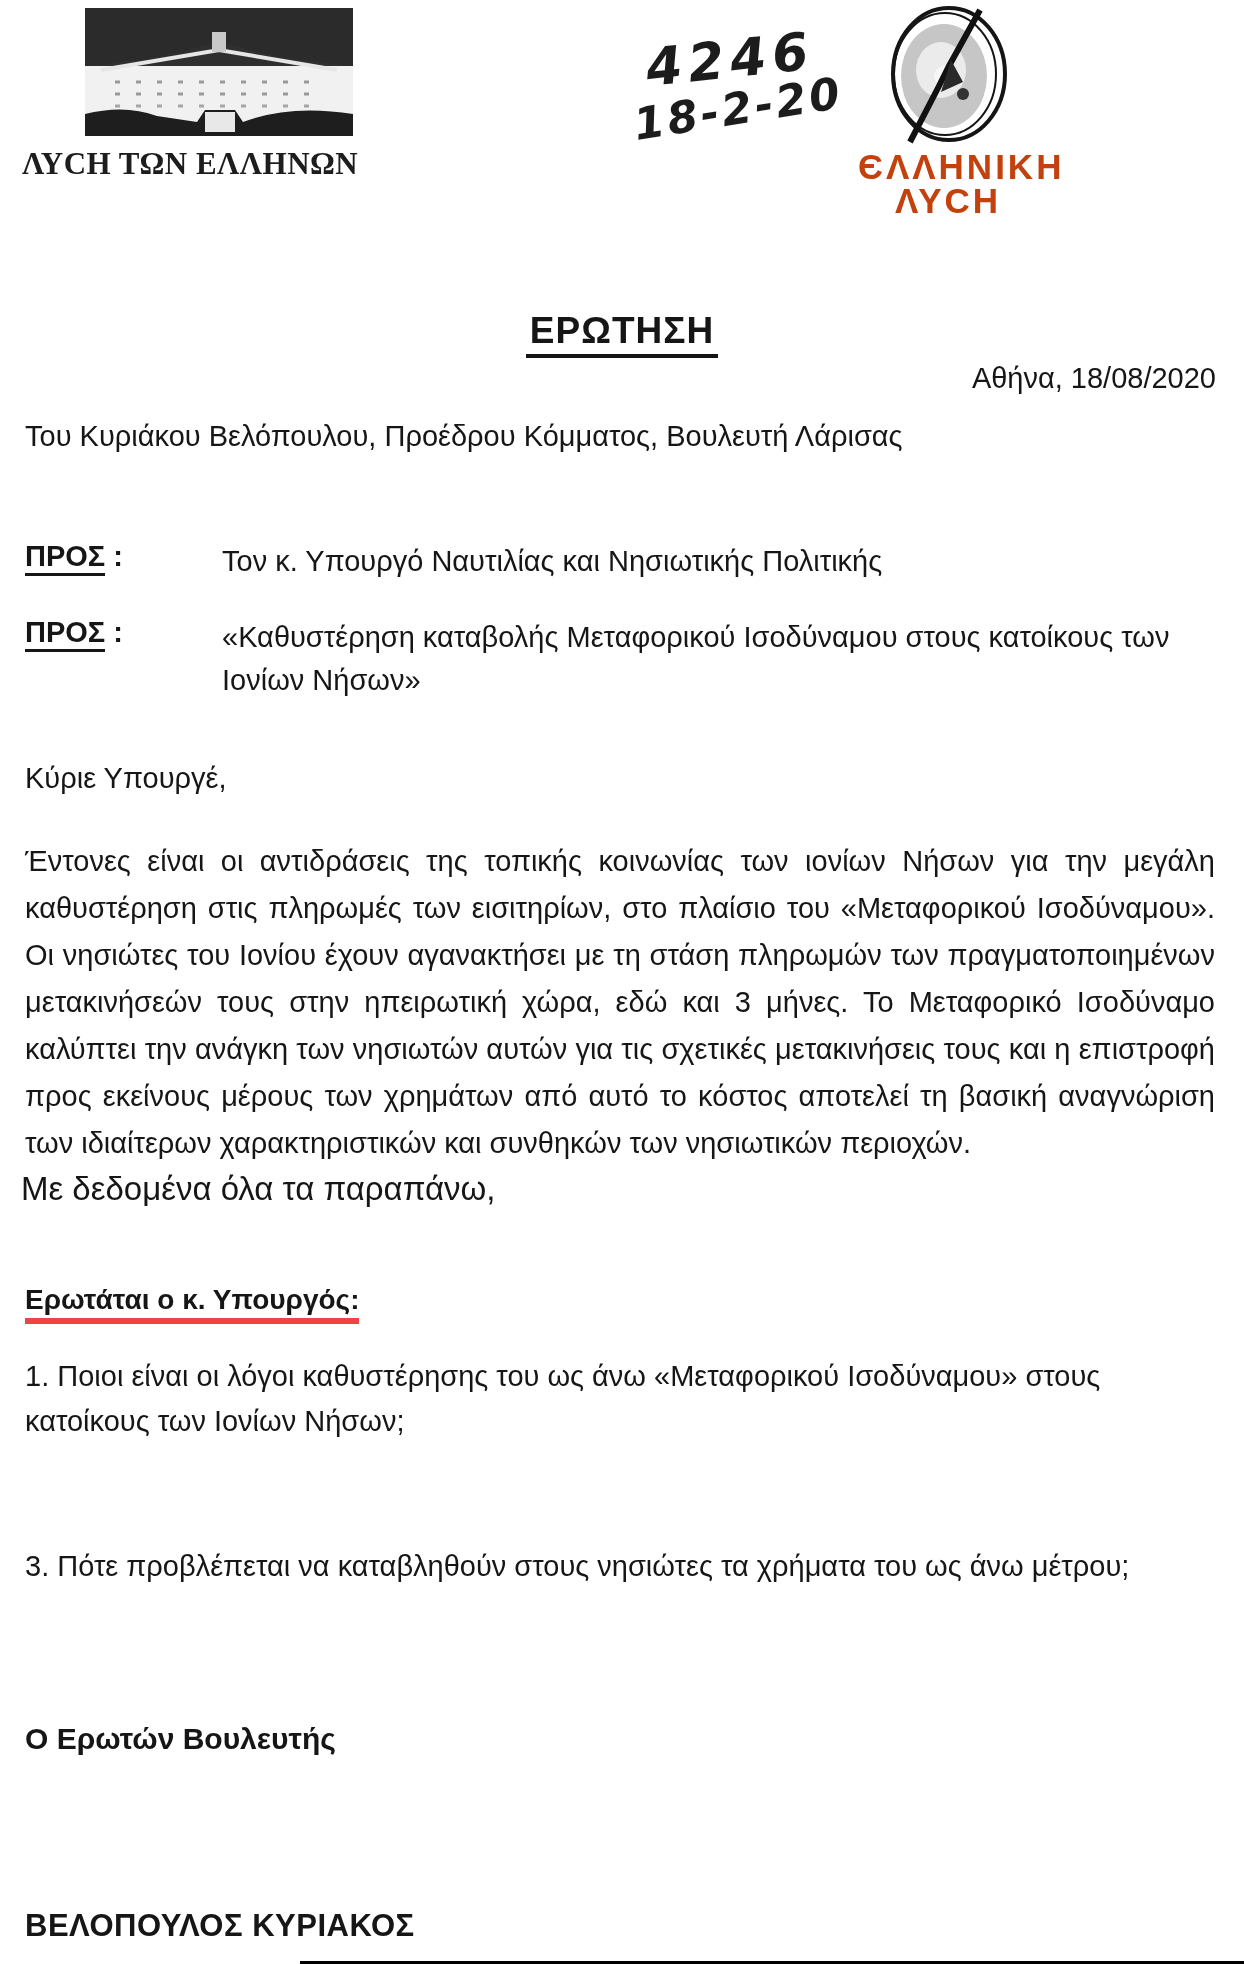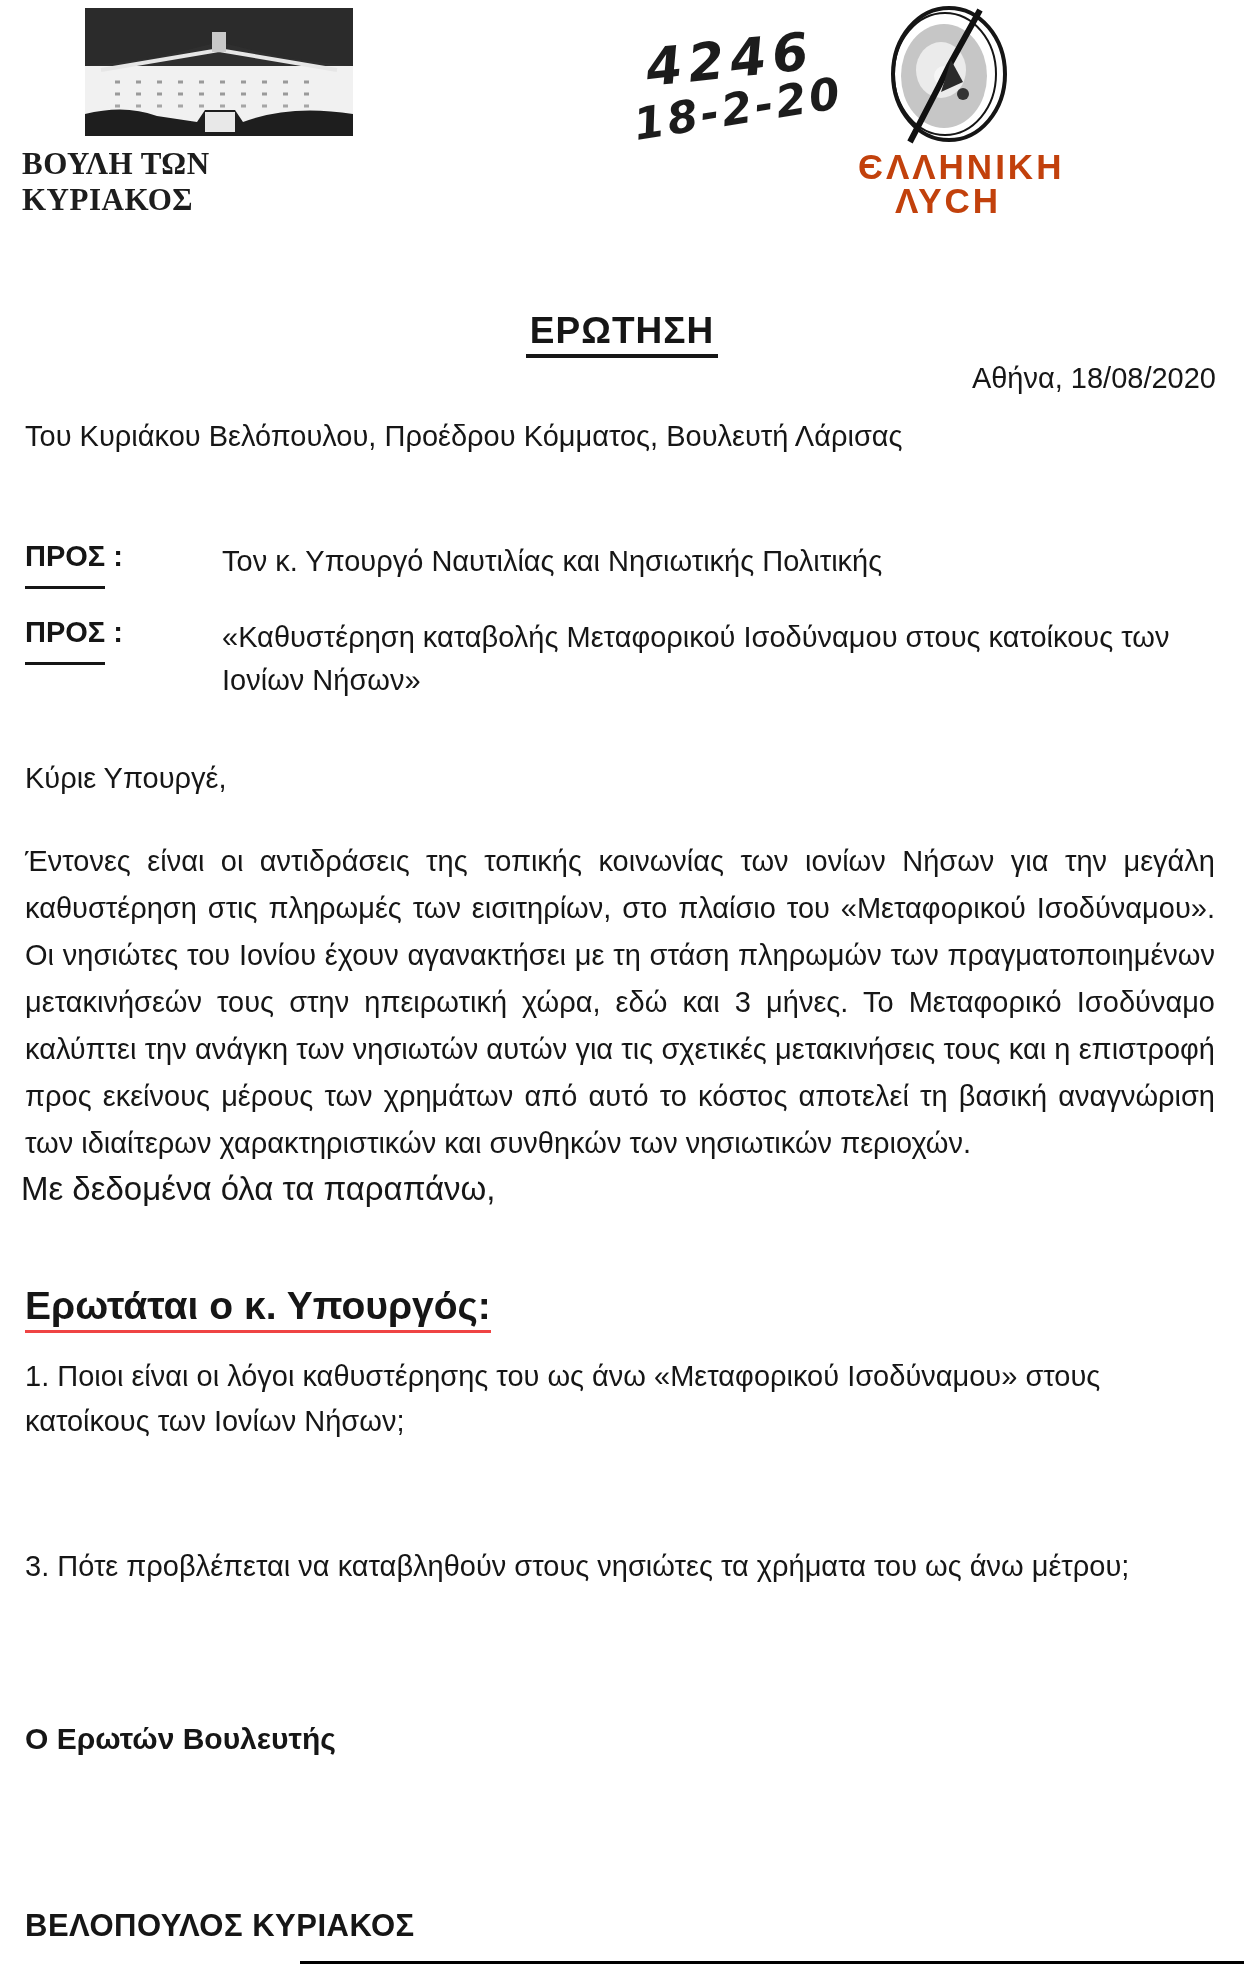--- a/index.html
+++ b/index.html
@@ -35,36 +35,36 @@
   .doc-title { position: absolute; left: 0; right: 0; top: 310px; text-align: center; }
   .doc-title span {
     font-size: 37px; font-weight: 700; letter-spacing: 1px;
     border-bottom: 4px solid #161616; padding: 0 4px 3px 4px;
   }
   .place-date { position: absolute; top: 362px; right: 28px; font-size: 29px; }
   .author-line { position: absolute; top: 420px; left: 25px; font-size: 29px; }
 
   .addr-row { position: absolute; left: 25px; display: flex; font-size: 29px; }
   .addr-row .doc-label { width: 197px; flex: 0 0 197px; font-weight: 700; }
-  .addr-row .doc-label .u { border-bottom: 3px solid #161616; padding-bottom: 14px; }
+  .addr-row .doc-label .u { border-bottom: 3px solid #161616; padding-bottom: 1px; }
   .addr-row .addr-value { width: 993px; line-height: 43px; }
   .row-pros { top: 540px; }
   .row-thema { top: 616px; }
 
   
   .salutation { position: absolute; top: 762px; left: 25px; font-size: 29px; }
   .body-paragraph {
     position: absolute; top: 838px; left: 25px; width: 1190px;
     font-size: 29px; line-height: 47px; text-align: justify;
   }
   .transition-line { position: absolute; top: 1170px; left: 21px; font-size: 33px; }
   .questions-heading { position: absolute; top: 1284px; left: 25px; }
   .questions-heading span {
-    font-size: 39px; font-weight: 700;
-    border-bottom: 3px solid #ef4444; padding-bottom: 3px;
+    font-size: 28px; font-weight: 700;
+    border-bottom: 6px solid #ef4444; padding-bottom: 3px;
   }
   .question { position: absolute; left: 25px; font-size: 29px; line-height: 45px; }
   .question-1 { top: 1354px; width: 1175px; }
   .question-2 { top: 1466px; width: 1175px; }
   .question-3 { top: 1544px; width: 1120px; }
 
   .closing-line { position: absolute; top: 1722px; left: 25px; font-size: 30px; font-weight: 700; }
   .signature-name { position: absolute; top: 1908px; left: 25px; font-size: 31px; font-weight: 700; letter-spacing: 0.5px; }
 
   .scan-edge-line { position: absolute; bottom: 0; left: 300px; right: 0; height: 3px; background: #000; }
@@ -79,21 +79,21 @@
     <rect x="0" y="0" width="268" height="58" fill="#2f2f2f"></rect>
     <polygon points="0,58 70,50 134,34 200,50 268,58 268,0 0,0" fill="#2b2b2b"></polygon>
     <polyline points="16,62 134,42 252,62" stroke="#e6e6e6" stroke-width="4" fill="none"></polyline>
     <rect x="127" y="24" width="14" height="20" fill="#c9c9c9"></rect>
     <line x1="30" y1="74" x2="238" y2="74" stroke="#9a9a9a" stroke-width="3" stroke-dasharray="5 16"></line>
     <line x1="30" y1="86" x2="238" y2="86" stroke="#9a9a9a" stroke-width="3" stroke-dasharray="5 16"></line>
     <line x1="30" y1="98" x2="238" y2="98" stroke="#a6a6a6" stroke-width="3" stroke-dasharray="5 16"></line>
     <path d="M0,128 L0,106 Q40,96 72,108 L112,114 L120,102 L150,102 L158,114 Q205,96 268,106 L268,128 Z" fill="#1e1e1e"></path>
     <rect x="120" y="104" width="30" height="20" fill="#e8e8e8"></rect>
   </svg>
-  <div class="institution-name">ΒΟΥΛΗ ΤΩΝ ΚΥΡΙΑΚΟΣ</div>
+  <div class="institution-name">ΛΥCΗ ΤΩΝ ΕΛΛΗΝΩΝ</div>
 
   <div class="handwritten">
     <div class="hw-number">4246</div>
     <div class="hw-date">18-2-20</div>
   </div>
 
   <div class="logo-block">
     <svg width="130" height="148" viewBox="0 0 130 148" xmlns="http://www.w3.org/2000/svg">
       <ellipse cx="66" cy="72" rx="56" ry="66" fill="none" stroke="#151515" stroke-width="4"></ellipse>
       <ellipse cx="62" cy="72" rx="51" ry="61" fill="none" stroke="#151515" stroke-width="2"></ellipse>

